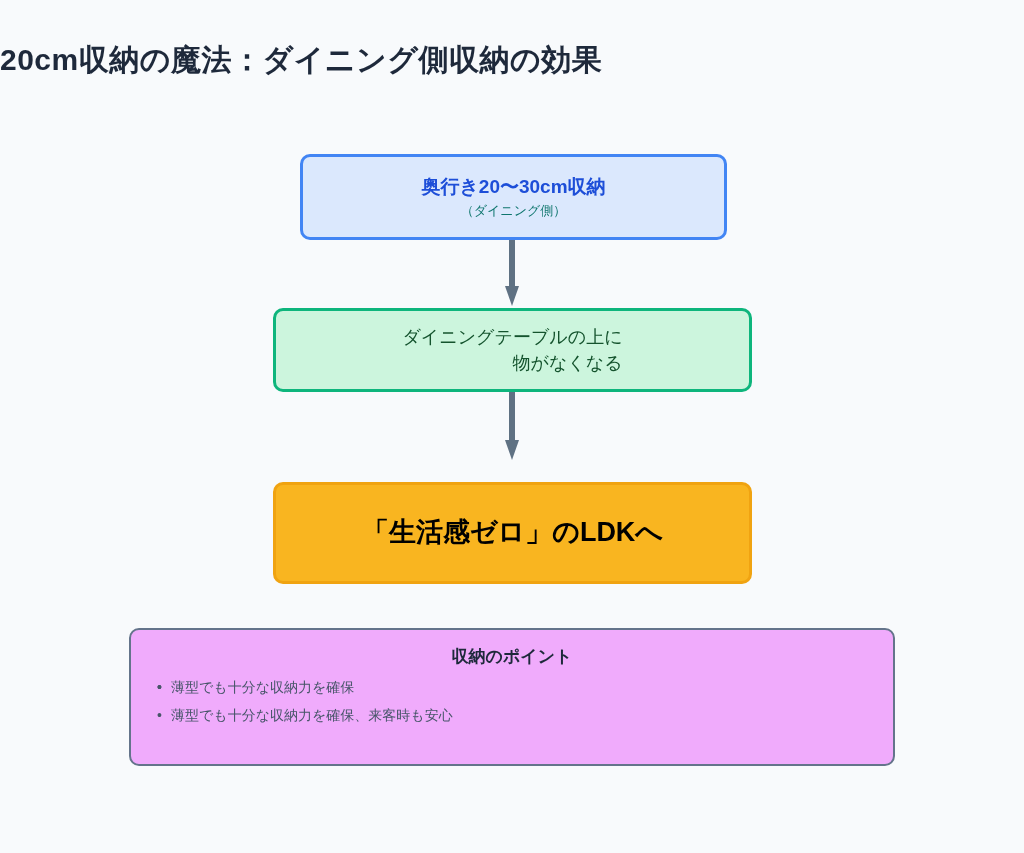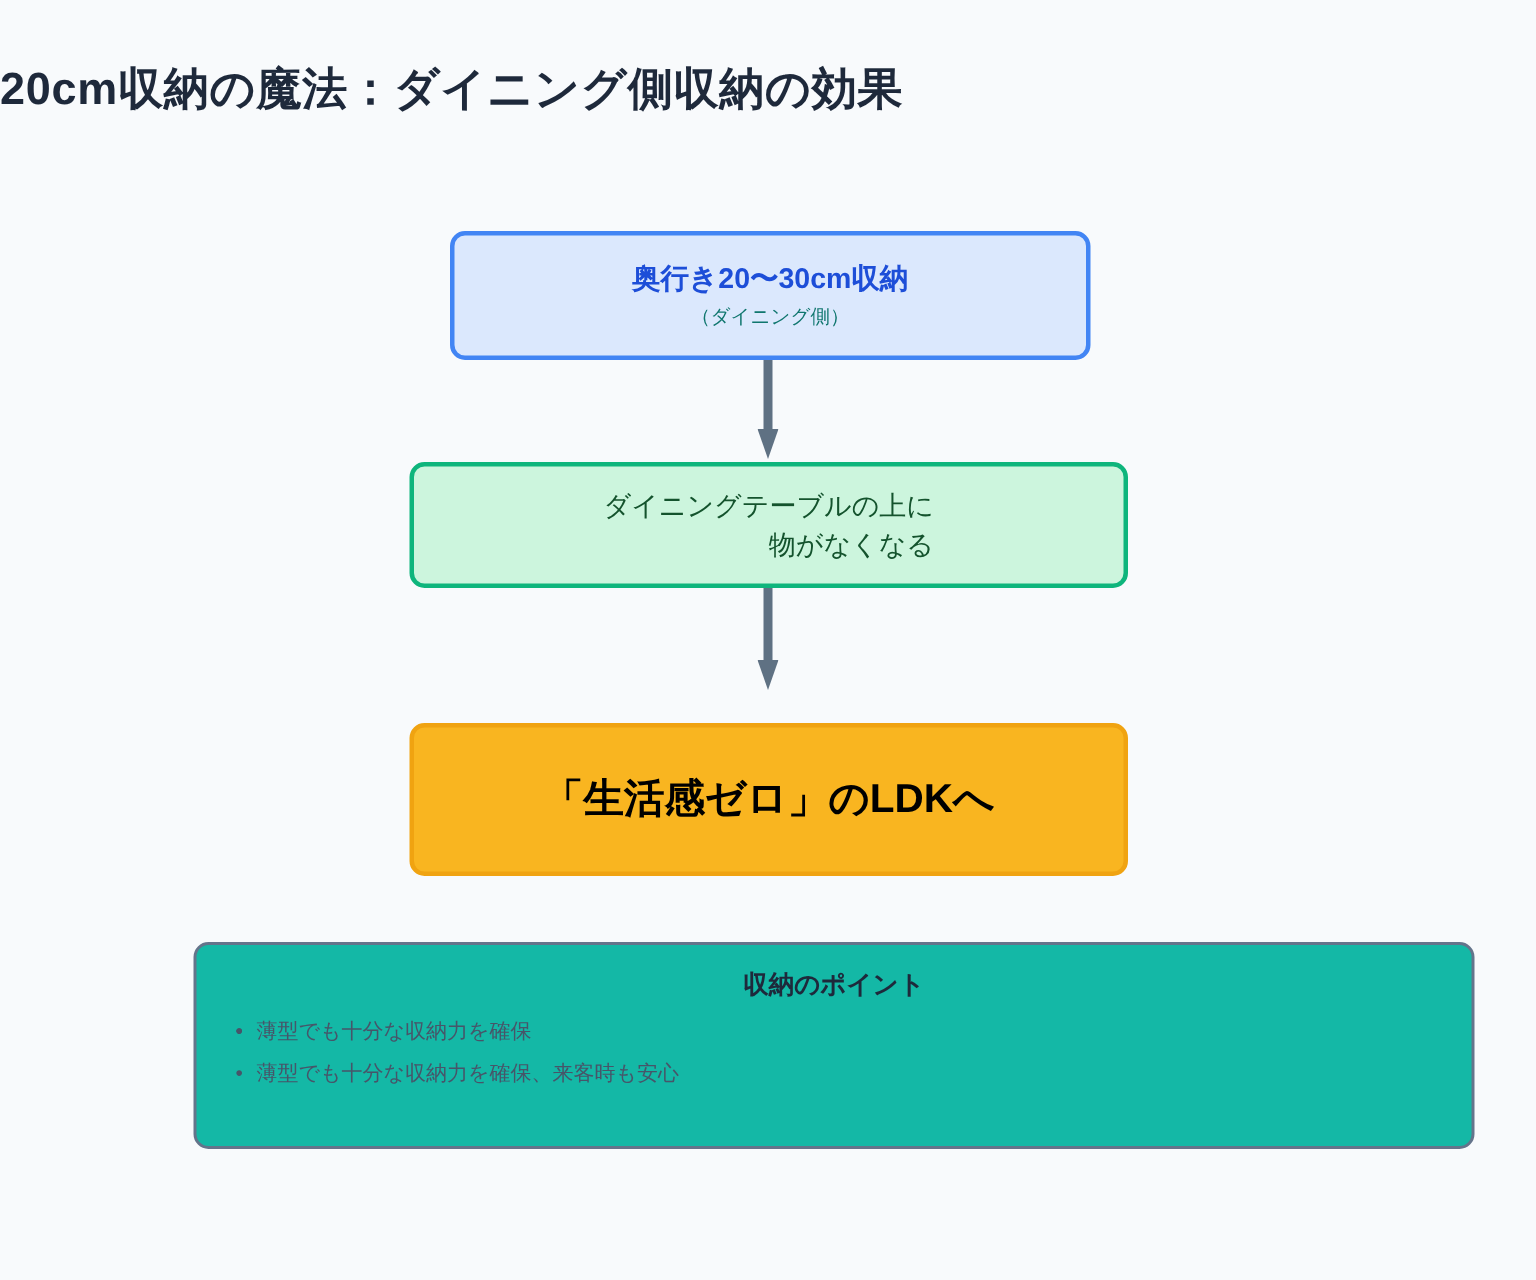--- a/index.html
+++ b/index.html
@@ -109,24 +109,24 @@
   }
   .arrow-1 { top: 240px; height: 68px; }
   .arrow-2 { top: 392px; height: 70px; }
   .arrow svg { display: block; }
 
   
   .points-panel {
     position: absolute;
     left: 129px;
     top: 628px;
-    width: 854px;
+    width: 766px;
     height: 138px;
     box-sizing: border-box;
-    background: #14b8a6;
+    background: #f0abfc;
     border: 2px solid #64748b;
     border-radius: 10px;
     padding: 16px 26px 14px 26px;
   }
   .points-title {
     text-align: center;
     font-size: 17px;
     font-weight: bold;
     color: #1e293b;
     margin-bottom: 10px;

